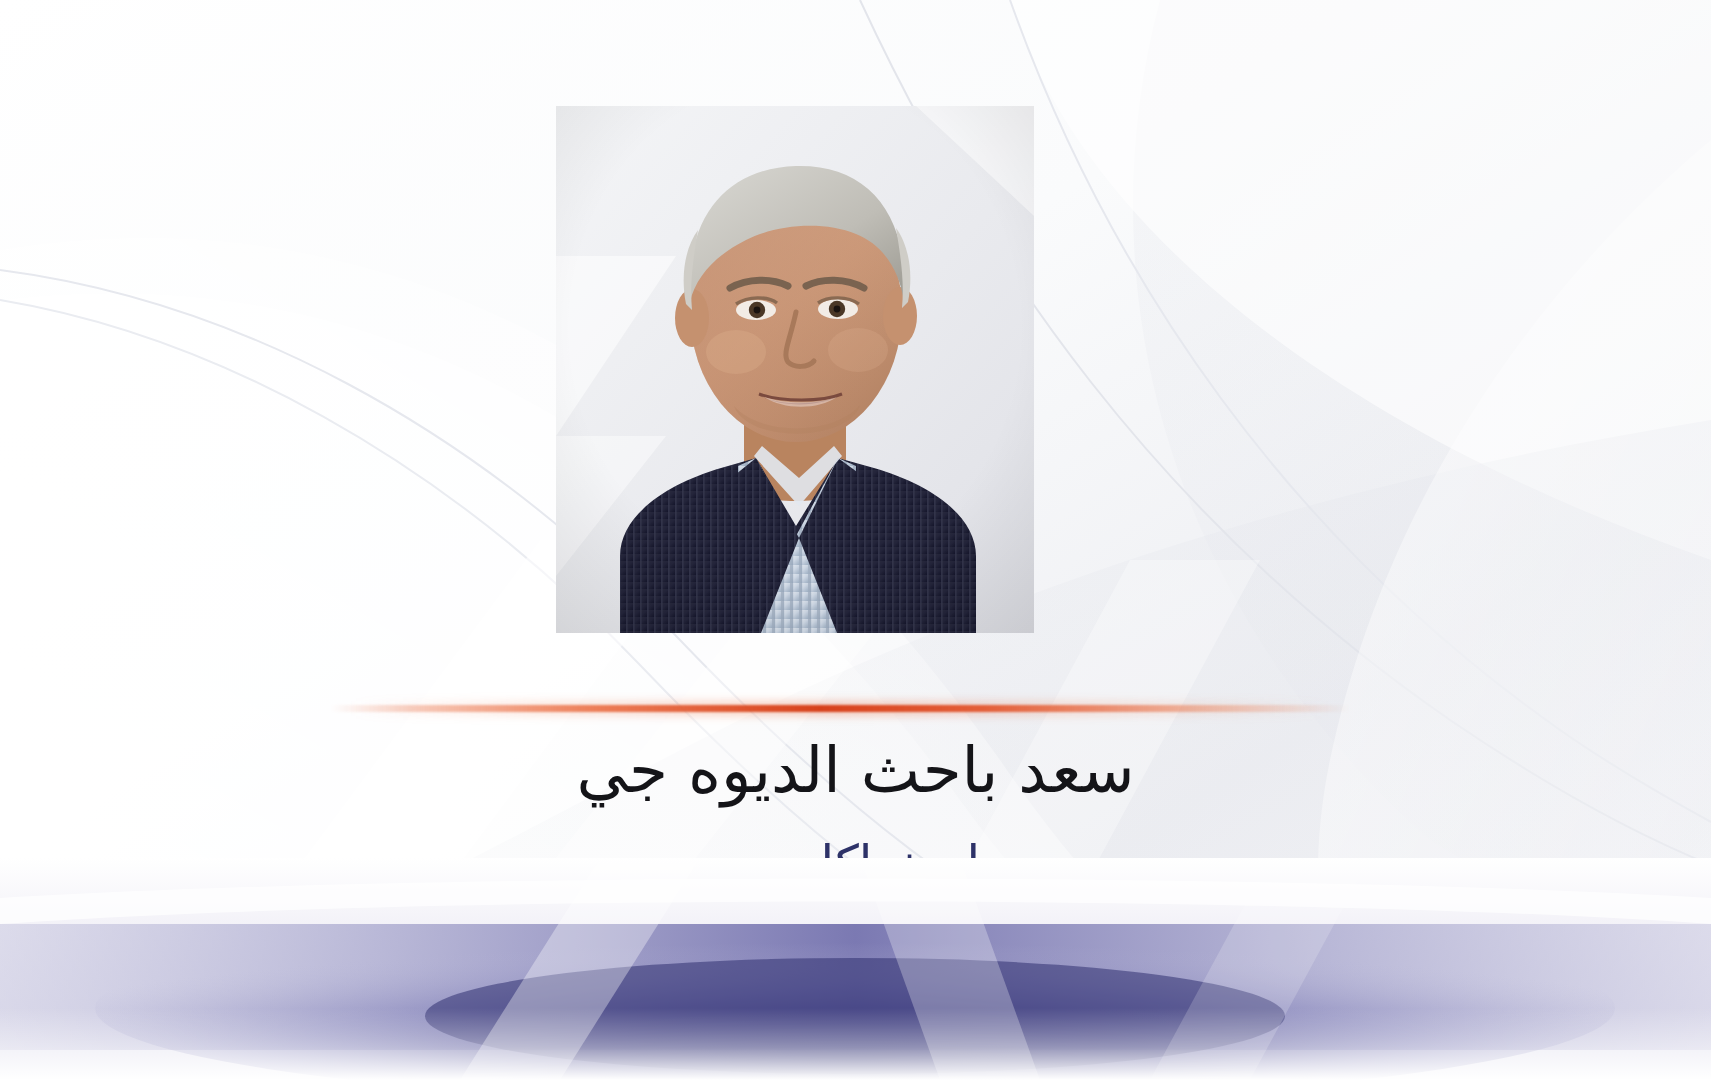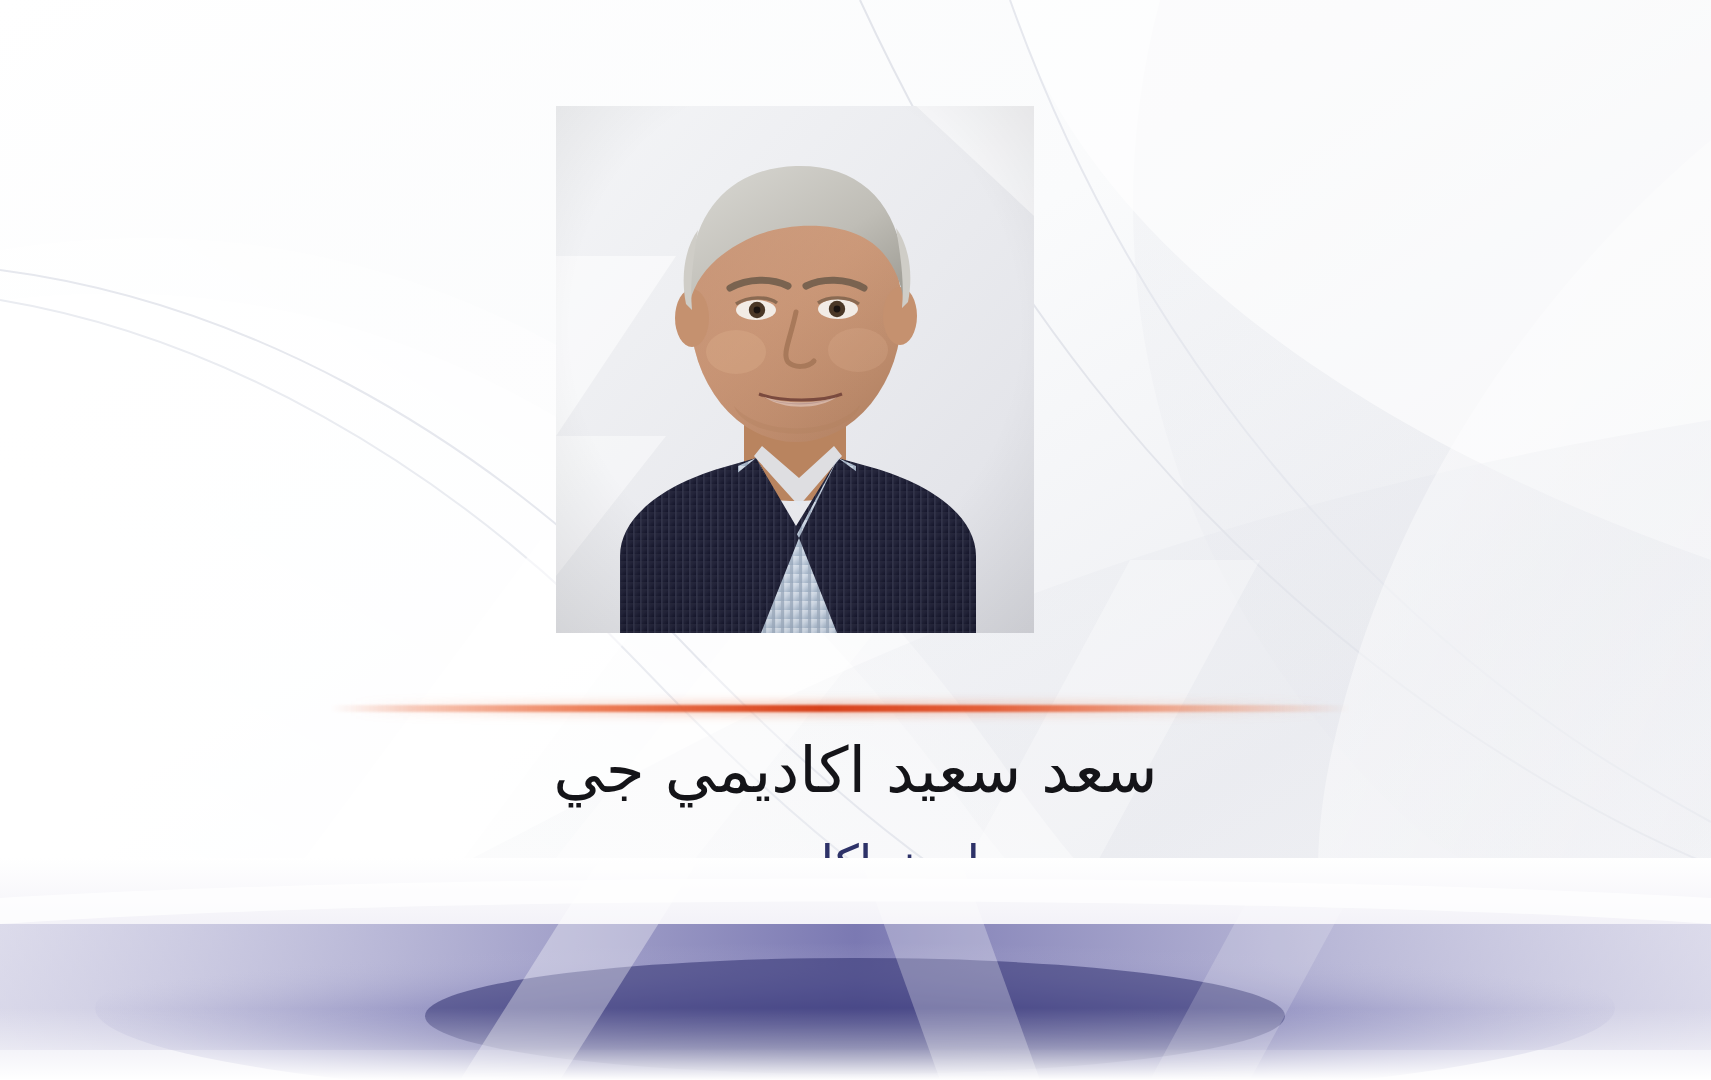--- a/index.html
+++ b/index.html
@@ -276,21 +276,21 @@
 
       <rect width="478" height="527" fill="url(#vign)"></rect>
     </svg>
   </div>
 
   <div id="divider">
     <div class="bar-glow"></div>
     <div class="bar"></div>
   </div>
 
-  <div id="name-line">سعد سعيد اكاديمي جي</div>
+  <div id="name-line">سعد باحث الديوه جي</div>
   <div id="role-line">باحث اكاديمي</div>
 
   <div id="footer-band">
     <div class="fb-svg">
       <svg viewBox="0 0 1711 222" preserveAspectRatio="none" xmlns="http://www.w3.org/2000/svg">
         <defs>
           <linearGradient id="fbTop" x1="0" y1="0" x2="0" y2="1">
             <stop offset="0%" stop-color="#ffffff" stop-opacity="1"></stop>
             <stop offset="30%" stop-color="#f3f2f8" stop-opacity="1"></stop>
             <stop offset="100%" stop-color="#e7e6f2" stop-opacity="1"></stop>

